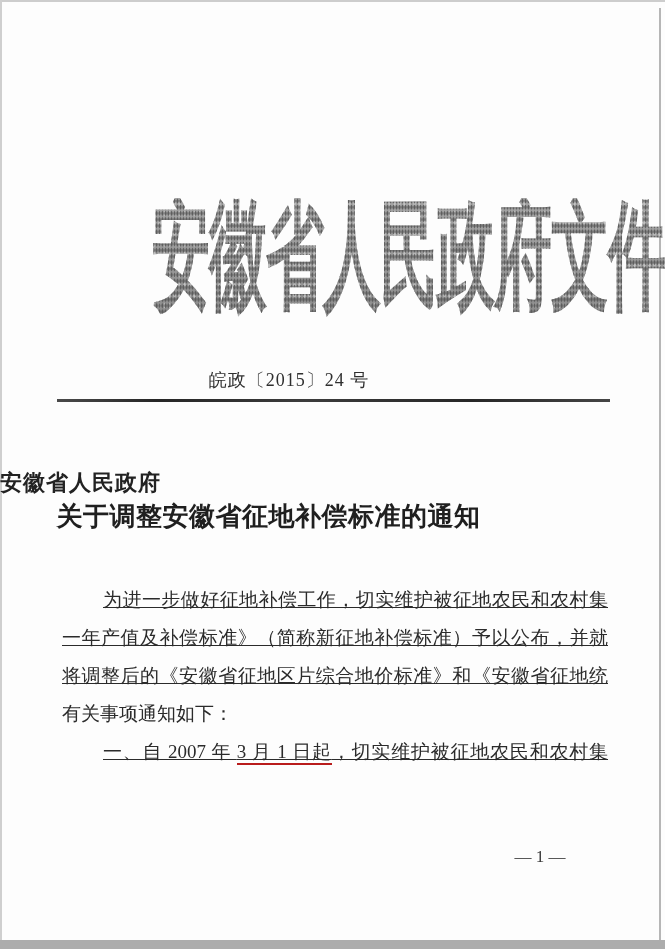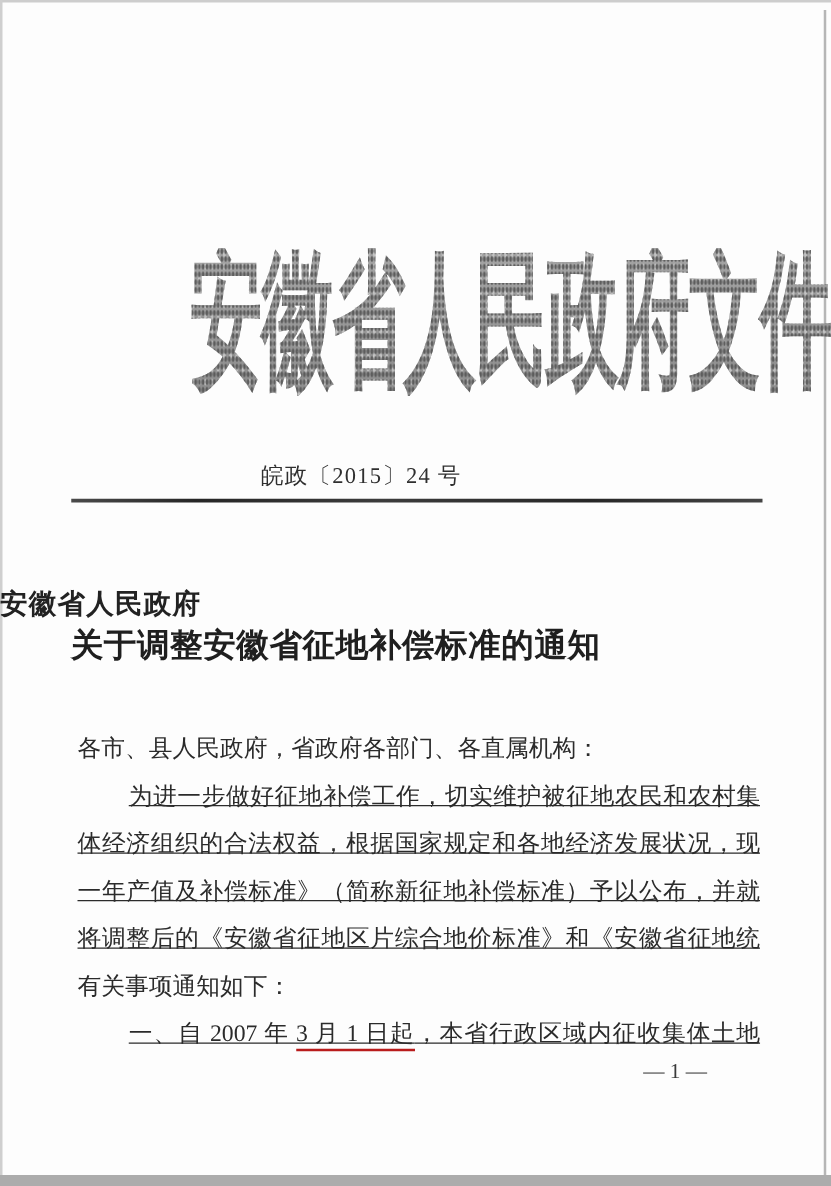--- a/index.html
+++ b/index.html
@@ -92,24 +92,22 @@
   </div>
 
   <div class="doc-number">皖政〔2015〕24 号</div>
 
   <div class="rule"></div>
 
   <div class="title-l1">安徽省人民政府</div>
   <div class="title-l2">关于调整安徽省征地补偿标准的通知</div>
 
   <div class="body-block">
-    <div class="bline">各市、县人民政府，省政府各部门、各直属机构：</div>
     <div class="bline just indent">为进一步做好征地补偿工作，切实维护被征地农民和农村集</div>
-    <div class="bline just">体经济组织的合法权益，根据国家规定和各地经济发展状况，现</div>
     <div class="bline just">一年产值及补偿标准》（简称新征地补偿标准）予以公布，并就</div>
     <div class="bline just">将调整后的《安徽省征地区片综合地价标准》和《安徽省征地统</div>
     <div class="bline">有关事项通知如下：</div>
-    <div class="bline just indent"><span>一、自 2007 年 </span><span class="u">3 月 1 日起</span><span>，本省行政区域内征收集体土地</span></div>
+    <div class="bline just indent"><span>一、自 2007 年 </span><span class="u">3 月 1 日起</span><span>，切实维护被征地农民和农村集</span></div>
   </div>
 
   <div class="page-number">— 1 —</div>
 
 </div>
 
 </body></html>

